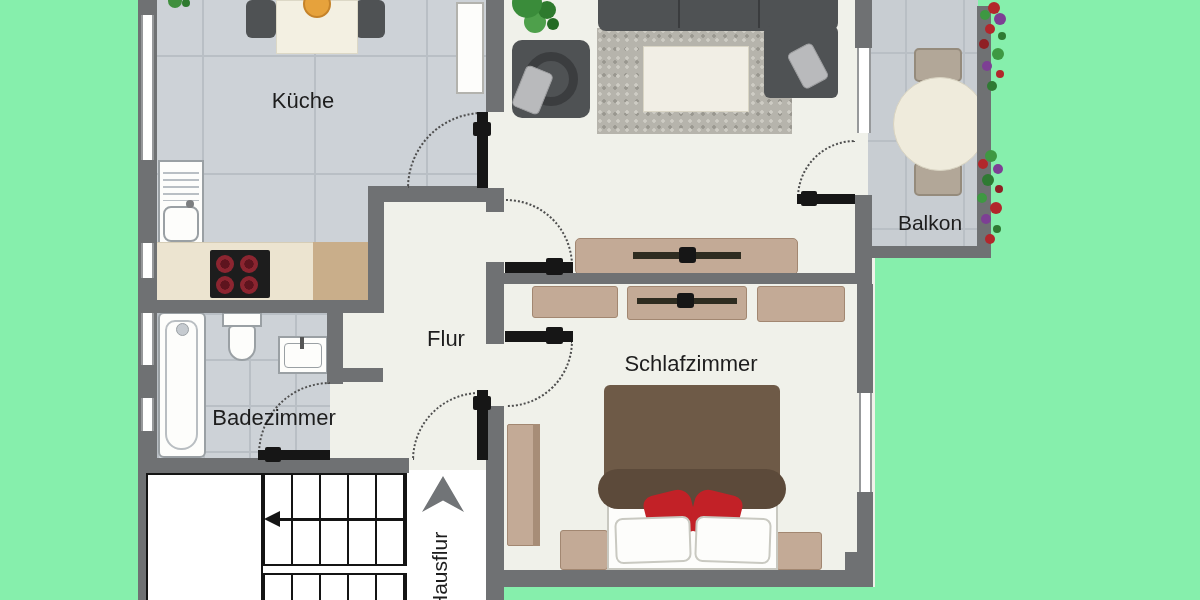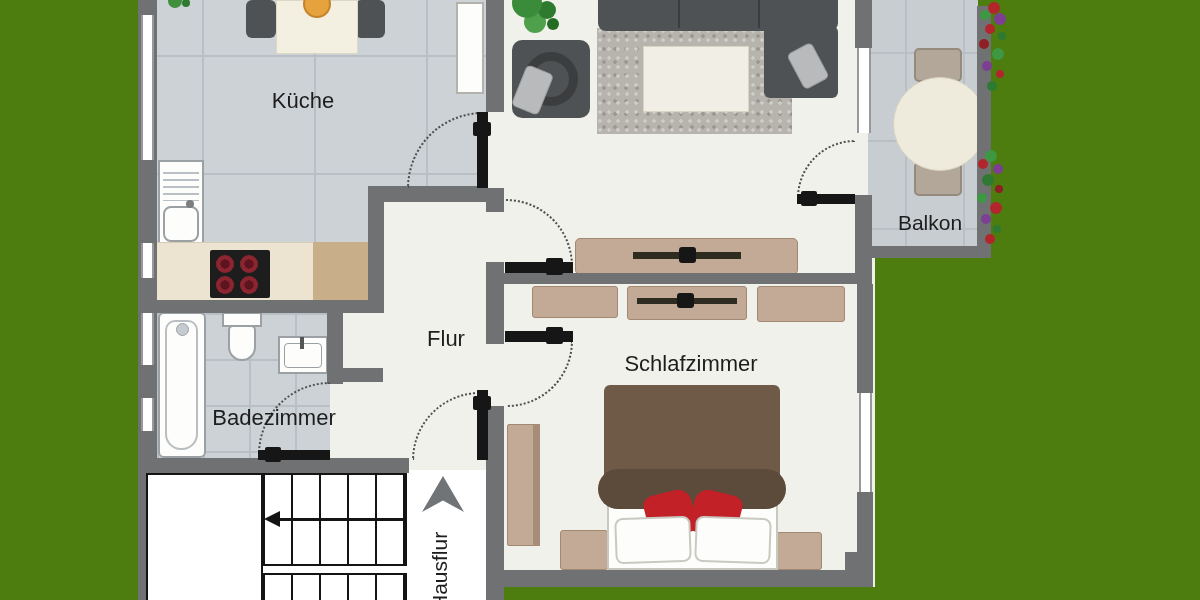--- a/index.html
+++ b/index.html
@@ -1,16 +1,16 @@
 <!DOCTYPE html>
 <html><head>
 <meta charset="utf-8">
 <style>
   html,body{margin:0;padding:0;background:#ffffff;}
-  #plan{position:relative;width:1200px;height:600px;background:#4d7c0f;overflow:hidden;
+  #plan{position:relative;width:1200px;height:600px;background:#86efac;overflow:hidden;
         font-family:"Liberation Sans","DejaVu Sans",sans-serif;}
   .abs{position:absolute;}
   .base{position:absolute;background:#f0f1ea;}
   .white{position:absolute;background:#ffffff;}
   .wall{position:absolute;background:#6f7173;}
   .tiles{position:absolute;background-color:#cdd2d7;
          background-image:linear-gradient(#b9bfc5 2px,transparent 2px),
                           linear-gradient(90deg,#b9bfc5 2px,transparent 2px);}
   .window{position:absolute;background:#ffffff;border-left:2px solid #97999b;border-right:2px solid #97999b;box-sizing:border-box;}
   .door{position:absolute;background:#161616;}

